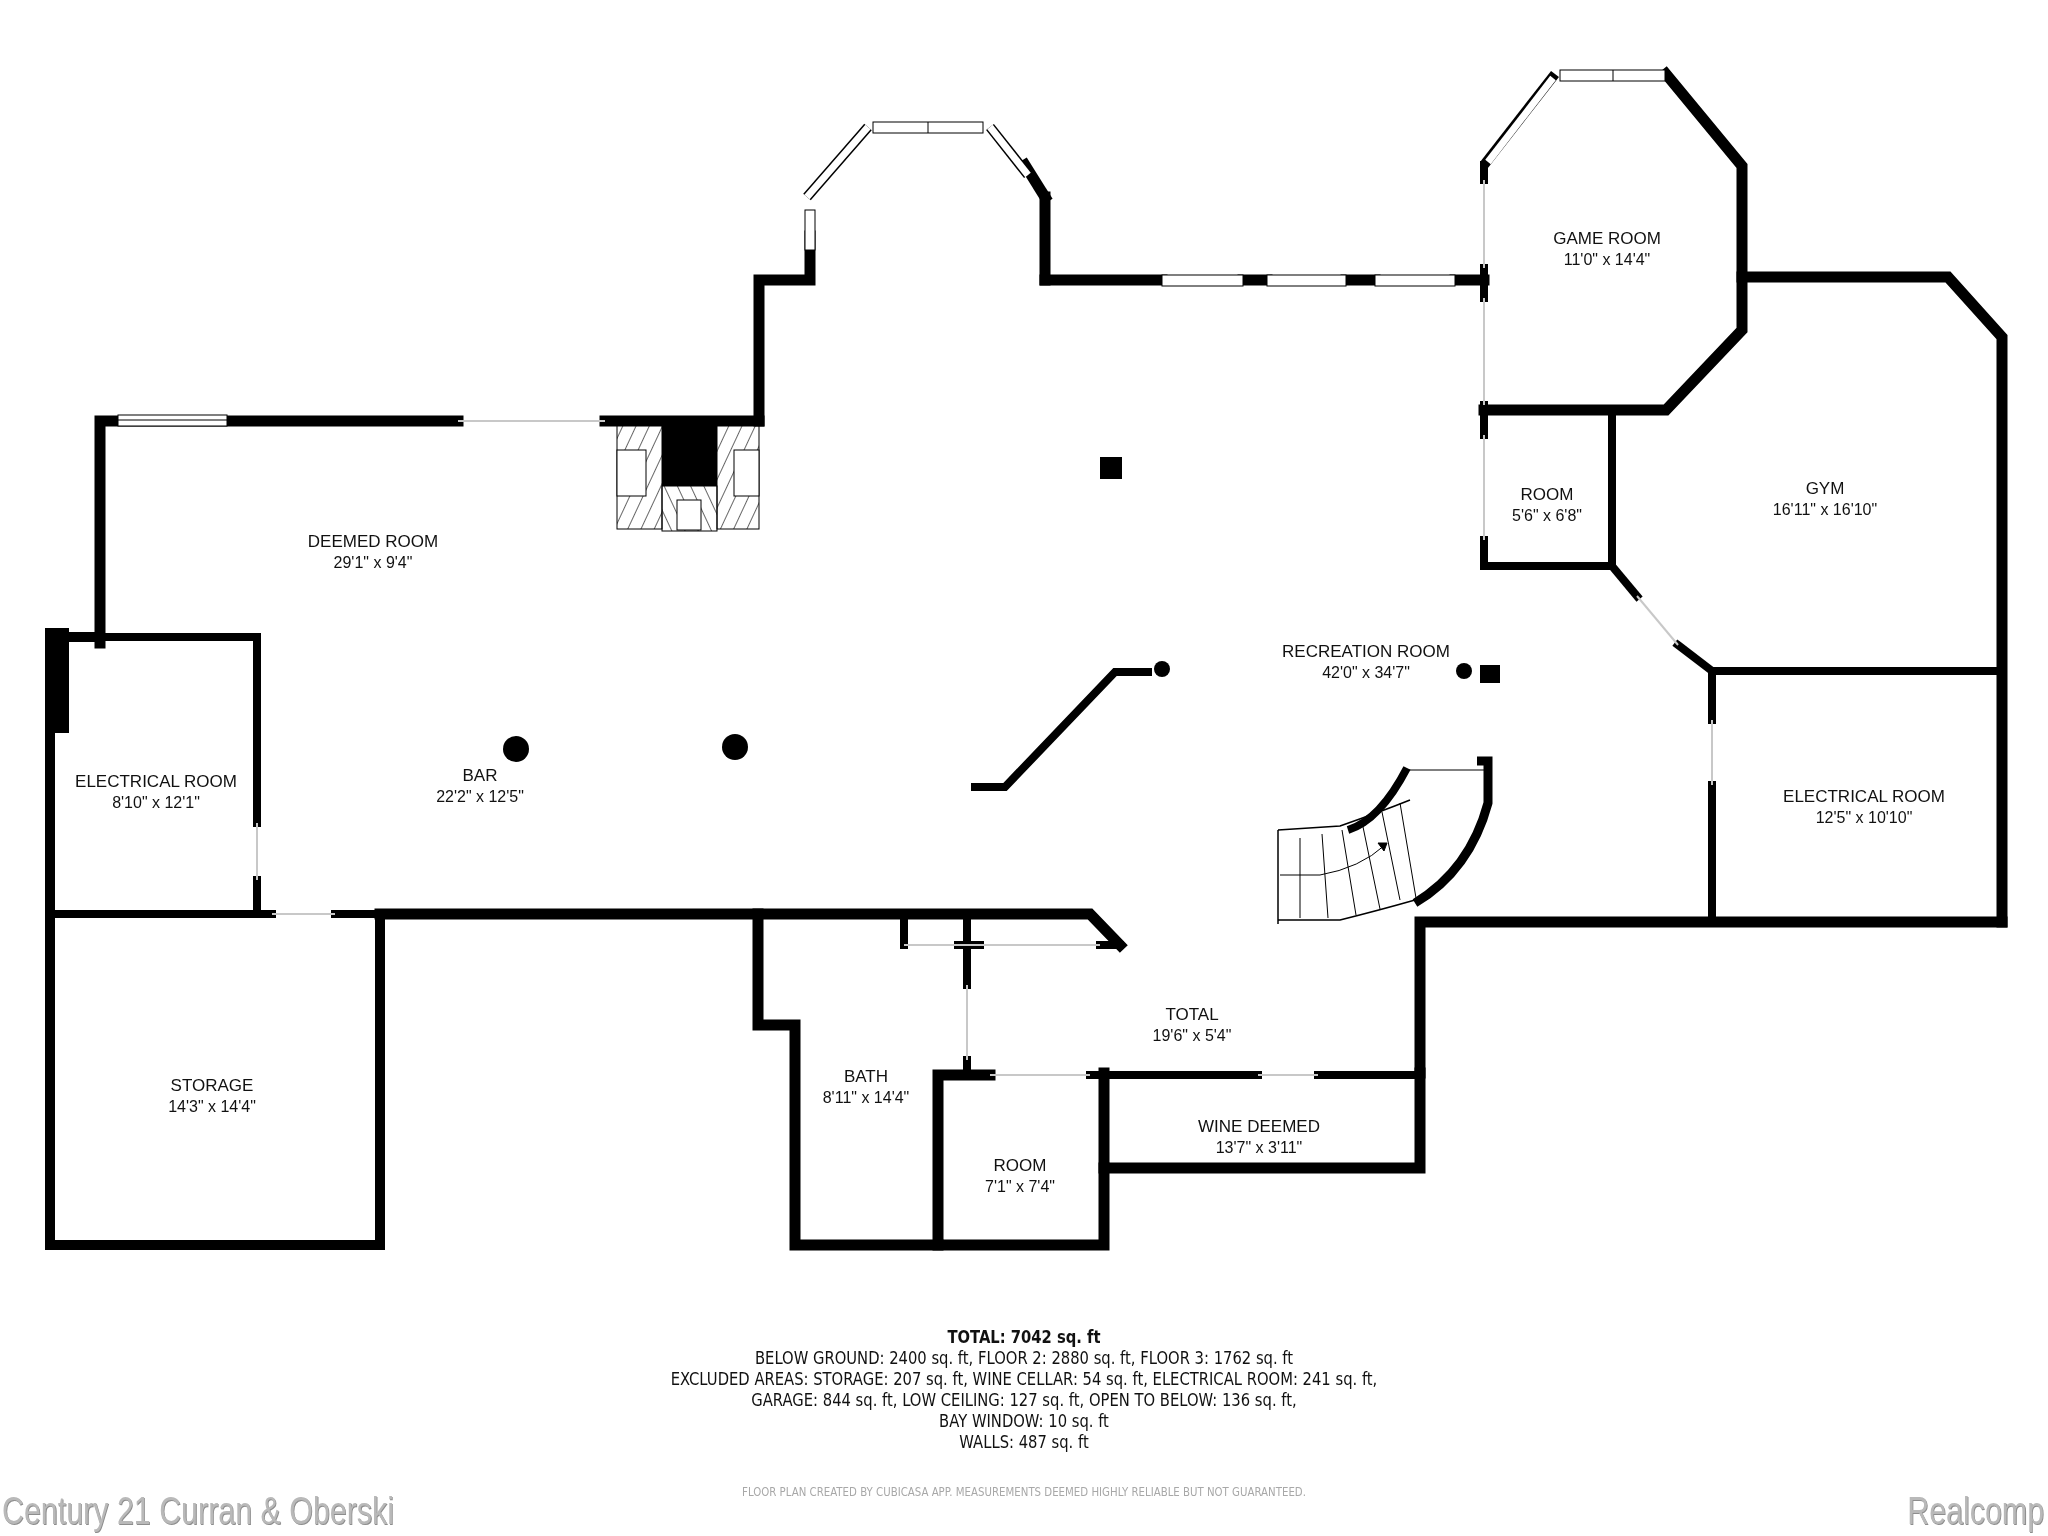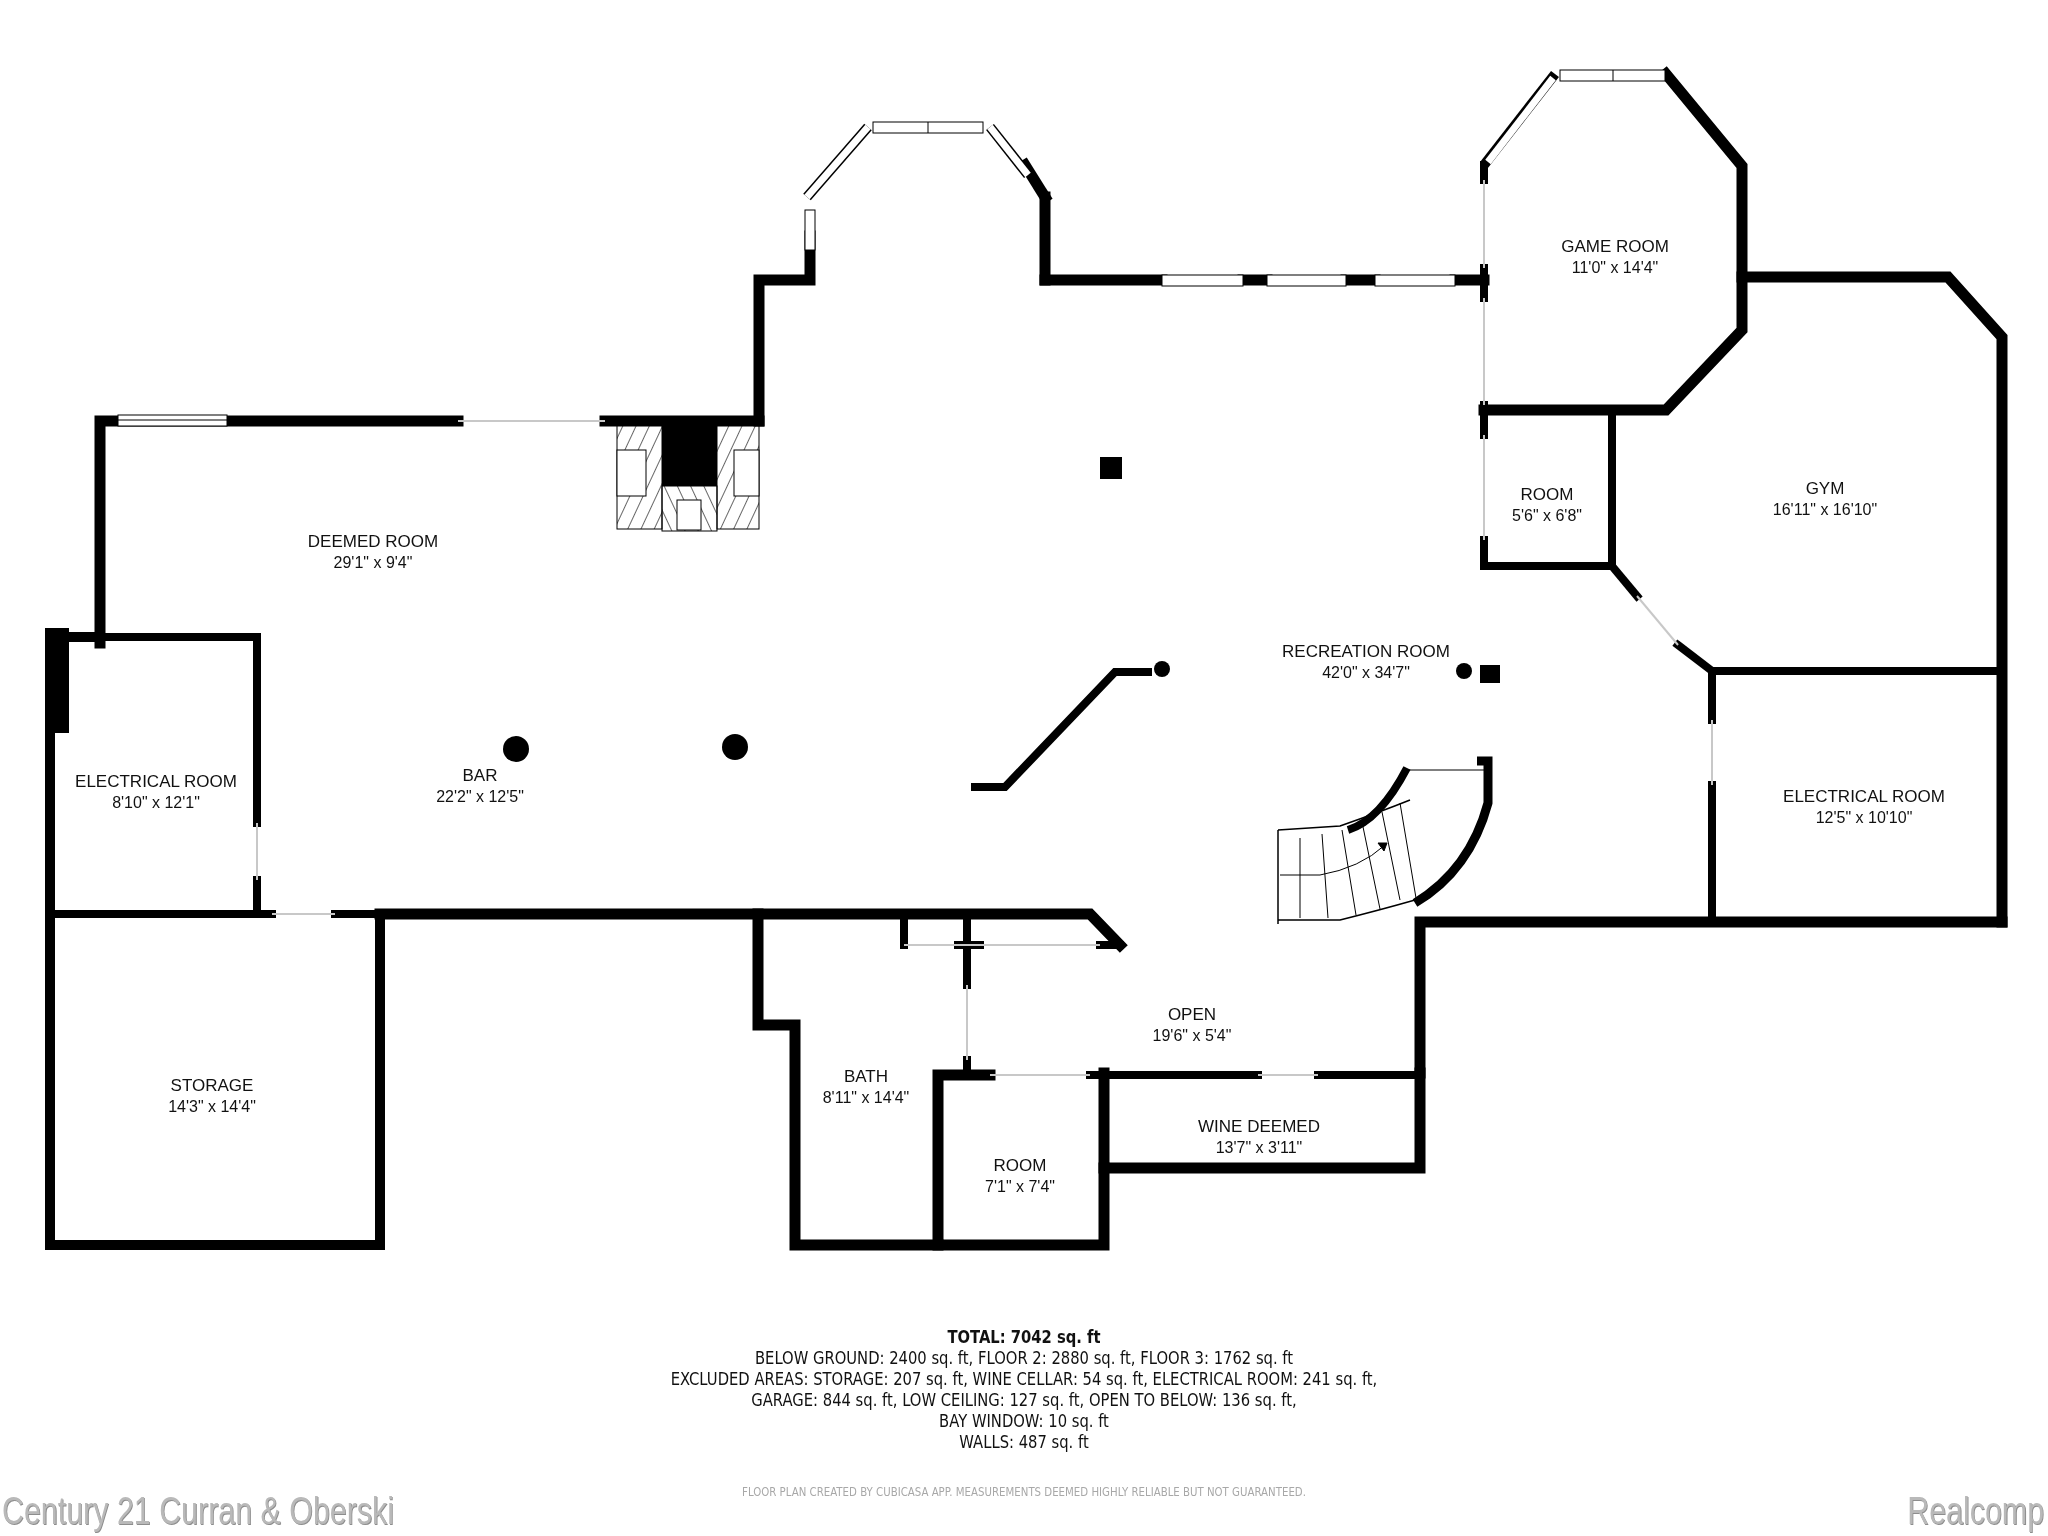--- a/index.html
+++ b/index.html
@@ -164,42 +164,42 @@
   <span class="dims">8'10" x 12'1"</span>
 </div>
 <div class="room-label" style="left:480px; top:765px;">
   <span class="name">BAR</span>
   <span class="dims">22'2" x 12'5"</span>
 </div>
 <div class="room-label" style="left:212px; top:1075px;">
   <span class="name">STORAGE</span>
   <span class="dims">14'3" x 14'4"</span>
 </div>
-<div class="room-label" style="left:1607px; top:236px;margin-left:8px;">
+<div class="room-label" style="left:1607px; top:228px;">
   <span class="name">GAME ROOM</span>
   <span class="dims">11'0" x 14'4"</span>
 </div>
 <div class="room-label" style="left:1547px; top:484px;">
   <span class="name">ROOM</span>
   <span class="dims">5'6" x 6'8"</span>
 </div>
 <div class="room-label" style="left:1825px; top:478px;">
   <span class="name">GYM</span>
   <span class="dims">16'11" x 16'10"</span>
 </div>
 <div class="room-label" style="left:1366px; top:641px;">
   <span class="name">RECREATION ROOM</span>
   <span class="dims">42'0" x 34'7"</span>
 </div>
 <div class="room-label" style="left:1864px; top:786px;">
   <span class="name">ELECTRICAL ROOM</span>
   <span class="dims">12'5" x 10'10"</span>
 </div>
 <div class="room-label" style="left:1192px; top:1004px;">
-  <span class="name">OPEN</span>
+  <span class="name">TOTAL</span>
   <span class="dims">19'6" x 5'4"</span>
 </div>
 <div class="room-label" style="left:866px; top:1066px;">
   <span class="name">BATH</span>
   <span class="dims">8'11" x 14'4"</span>
 </div>
 <div class="room-label" style="left:1020px; top:1155px;">
   <span class="name">ROOM</span>
   <span class="dims">7'1" x 7'4"</span>
 </div>

